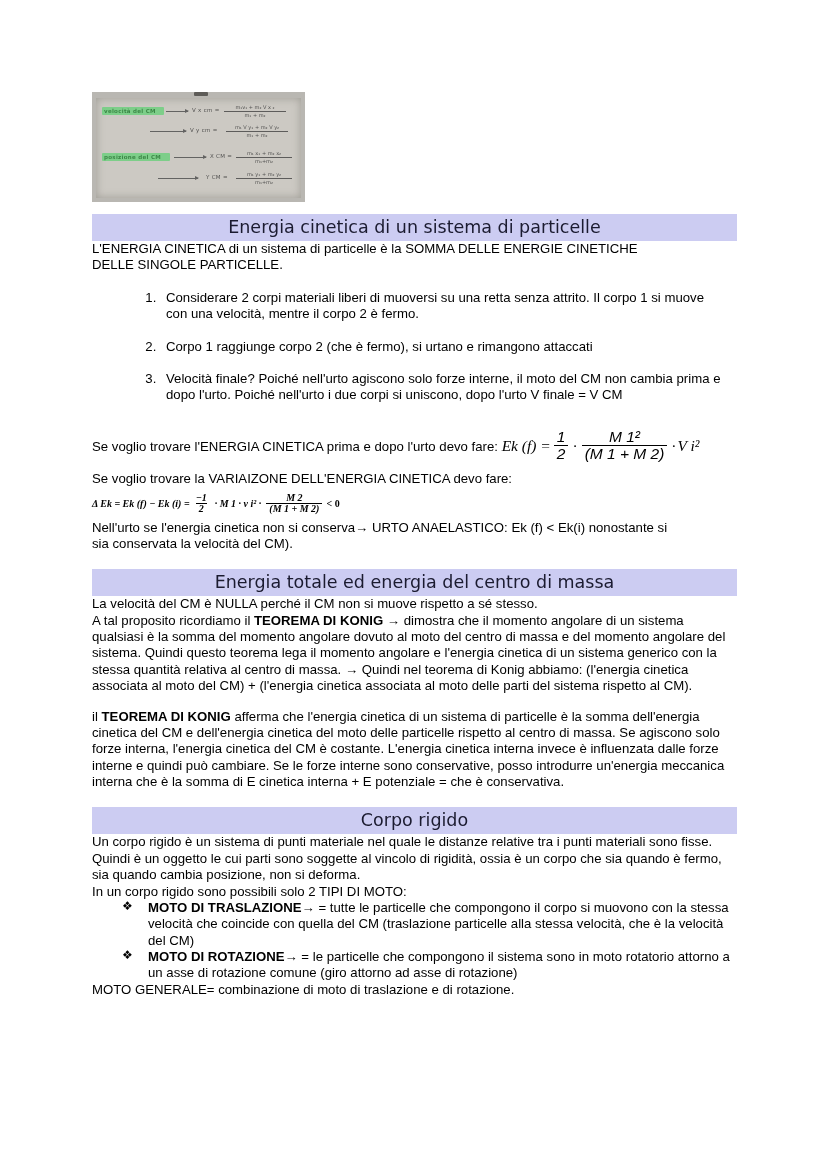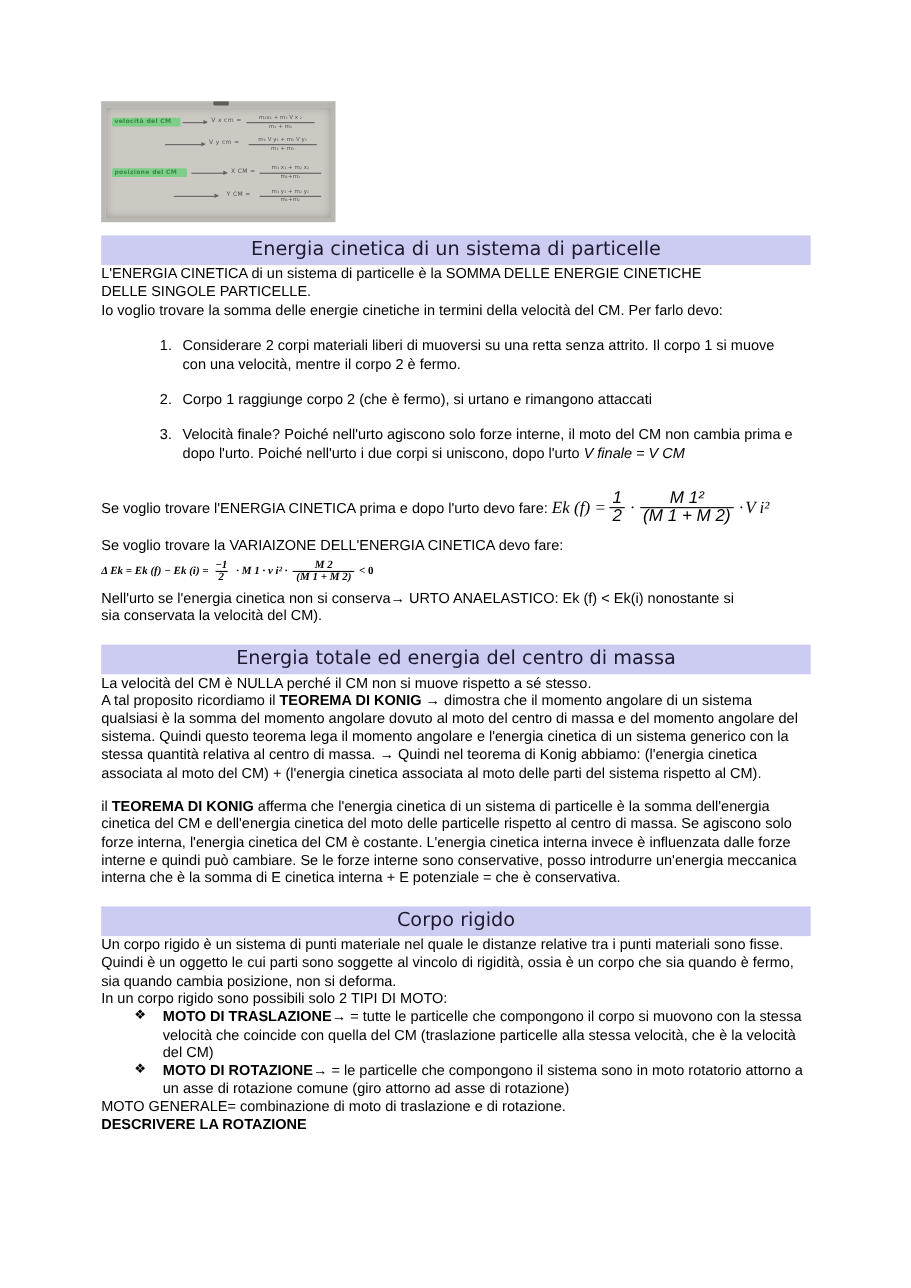--- a/index.html
+++ b/index.html
@@ -245,26 +245,25 @@
           <div class="bar"></div>
           <div>m₁+m₂</div>
         </div>
       </div>
     </div>
 
     <div class="section-head">Energia cinetica di un sistema di particelle</div>
 
     <div class="body">L'ENERGIA CINETICA di un sistema di particelle è la SOMMA DELLE ENERGIE CINETICHE</div>
     <div class="body">DELLE SINGOLE PARTICELLE.</div>
-    <div class="body">Io voglio trovare la somma delle energie cinetiche in termini della velocità del CM. Per farlo devo:</div>
 
     <ol class="numlist">
       <li><span>Considerare 2 corpi materiali liberi di muoversi su una retta senza attrito. Il corpo 1 si muove con una velocità, mentre il corpo 2 è fermo.</span></li>
       <li><span>Corpo 1 raggiunge corpo 2 (che è fermo), si urtano e rimangono attaccati</span></li>
-      <li><span>Velocità finale? Poiché nell'urto agiscono solo forze interne, il moto del CM non cambia prima e dopo l'urto. Poiché nell'urto i due corpi si uniscono, dopo l'urto</span><span style="font-style:italic;">&nbsp;</span><span style="font-style:italic;">V finale = V CM</span>
+      <li><span>Velocità finale? Poiché nell'urto agiscono solo forze interne, il moto del CM non cambia prima e dopo l'urto. Poiché nell'urto i due corpi si uniscono, dopo l'urto</span><span style="font-style:italic;">&nbsp;</span><span style="">V finale = V CM</span>
       </li>
     </ol>
 
     <div class="spacer-sm"></div>
 
     <div class="mathrow">
       <span class="lead">Se voglio trovare l'ENERGIA CINETICA prima e dopo l'urto devo fare:</span>
       <span style="white-space:pre;"> </span>
       <span class="mathinline">
         <span class="mi" style="font-size:15.5px;">Ek (f) =</span>
@@ -328,16 +327,15 @@
         <span class="bullet">❖</span>
         <b>MOTO DI TRASLAZIONE→</b><span> = tutte le particelle che compongono il corpo si muovono con la stessa velocità che coincide con quella del CM (traslazione particelle alla stessa velocità, che è la velocità del CM)</span>
       </li>
       <li>
         <span class="bullet">❖</span>
         <b>MOTO DI ROTAZIONE→</b><span> = le particelle che compongono il sistema sono in moto rotatorio attorno a un asse di rotazione comune (giro attorno ad asse di rotazione)</span>
       </li>
     </ul>
 
     <div class="body">MOTO GENERALE= combinazione di moto di traslazione e di rotazione.</div>
-    <div class="body" style="font-weight:bold;">DESCRIVERE LA ROTAZIONE</div>
 
   </div>
 </div>
 
 </body></html>

